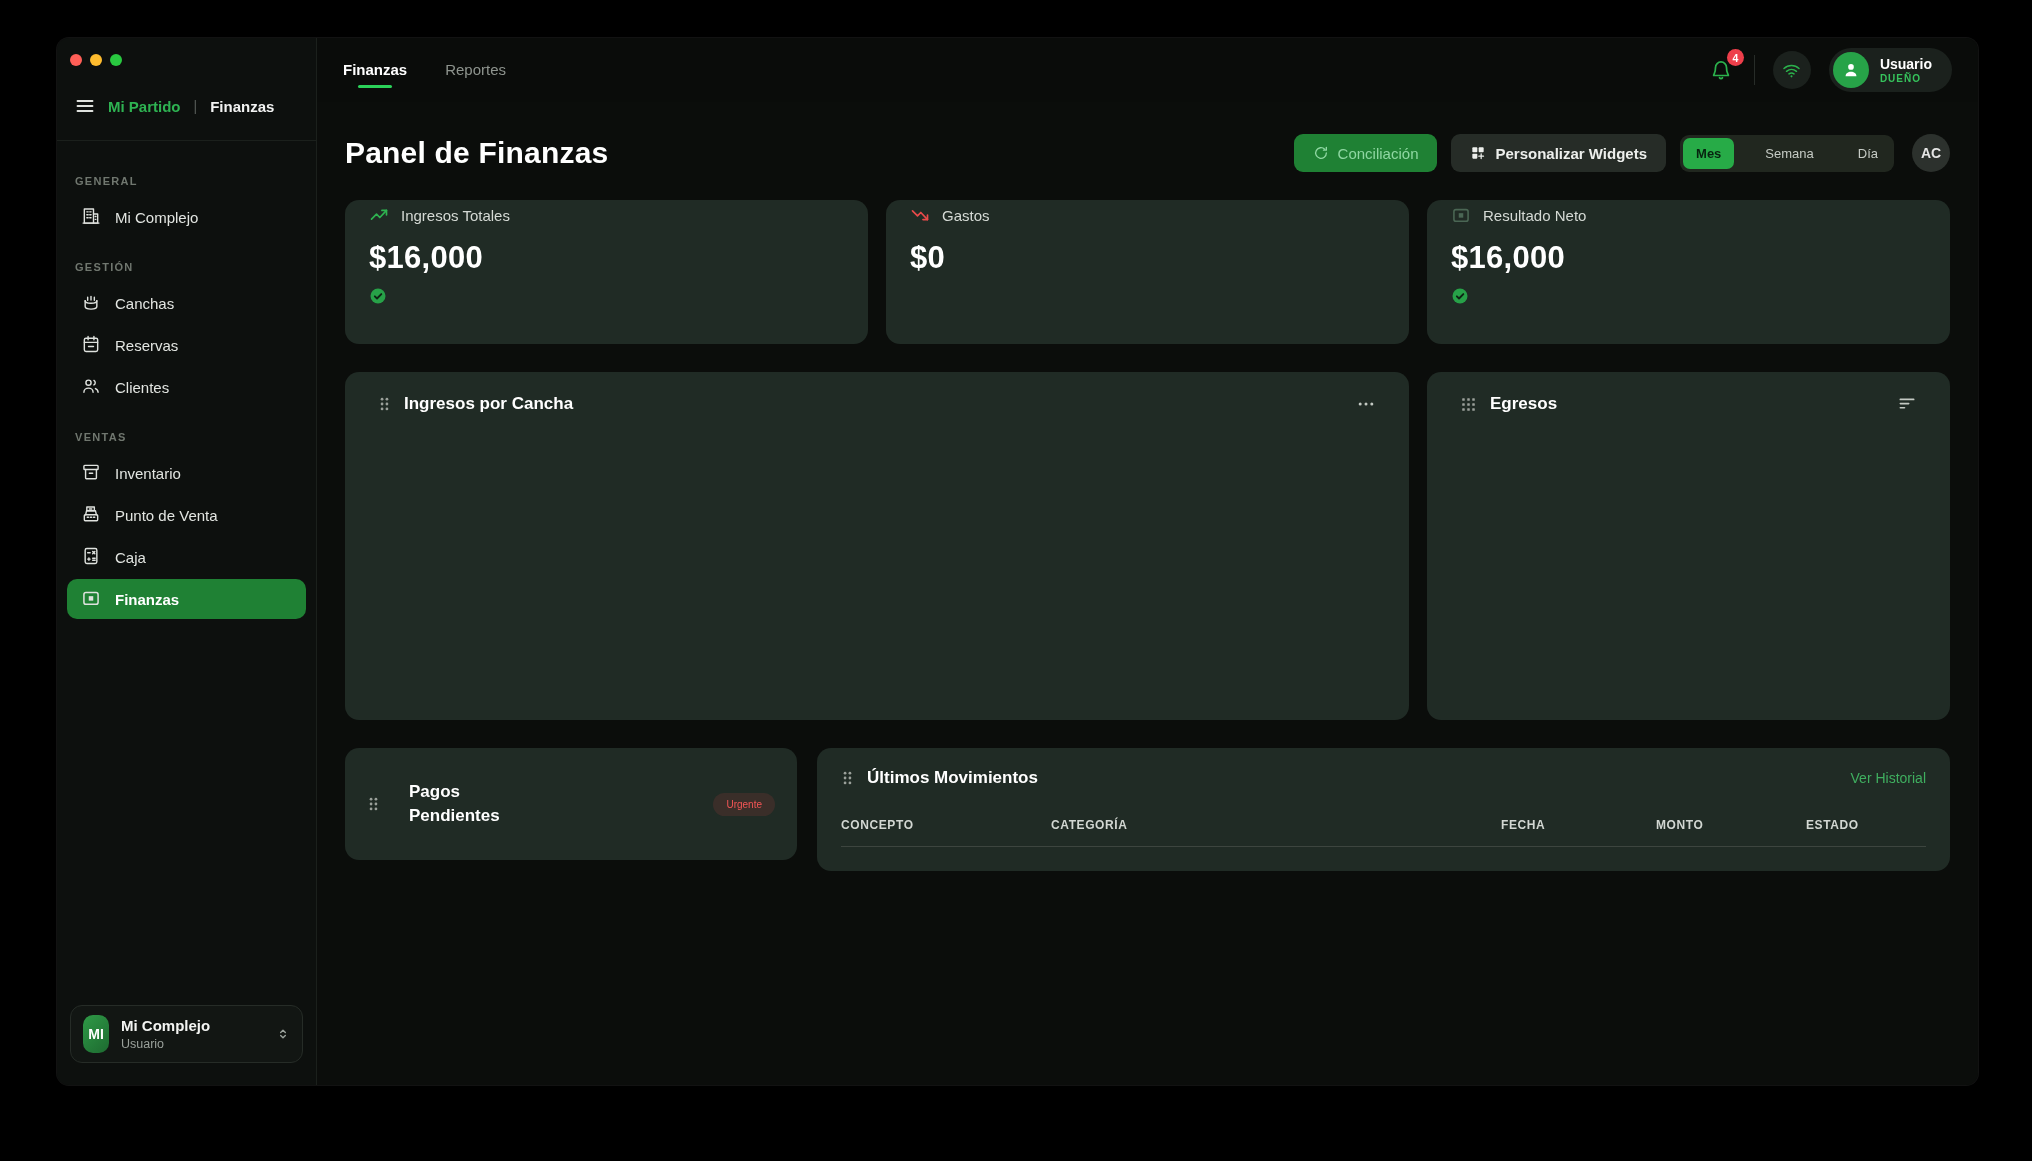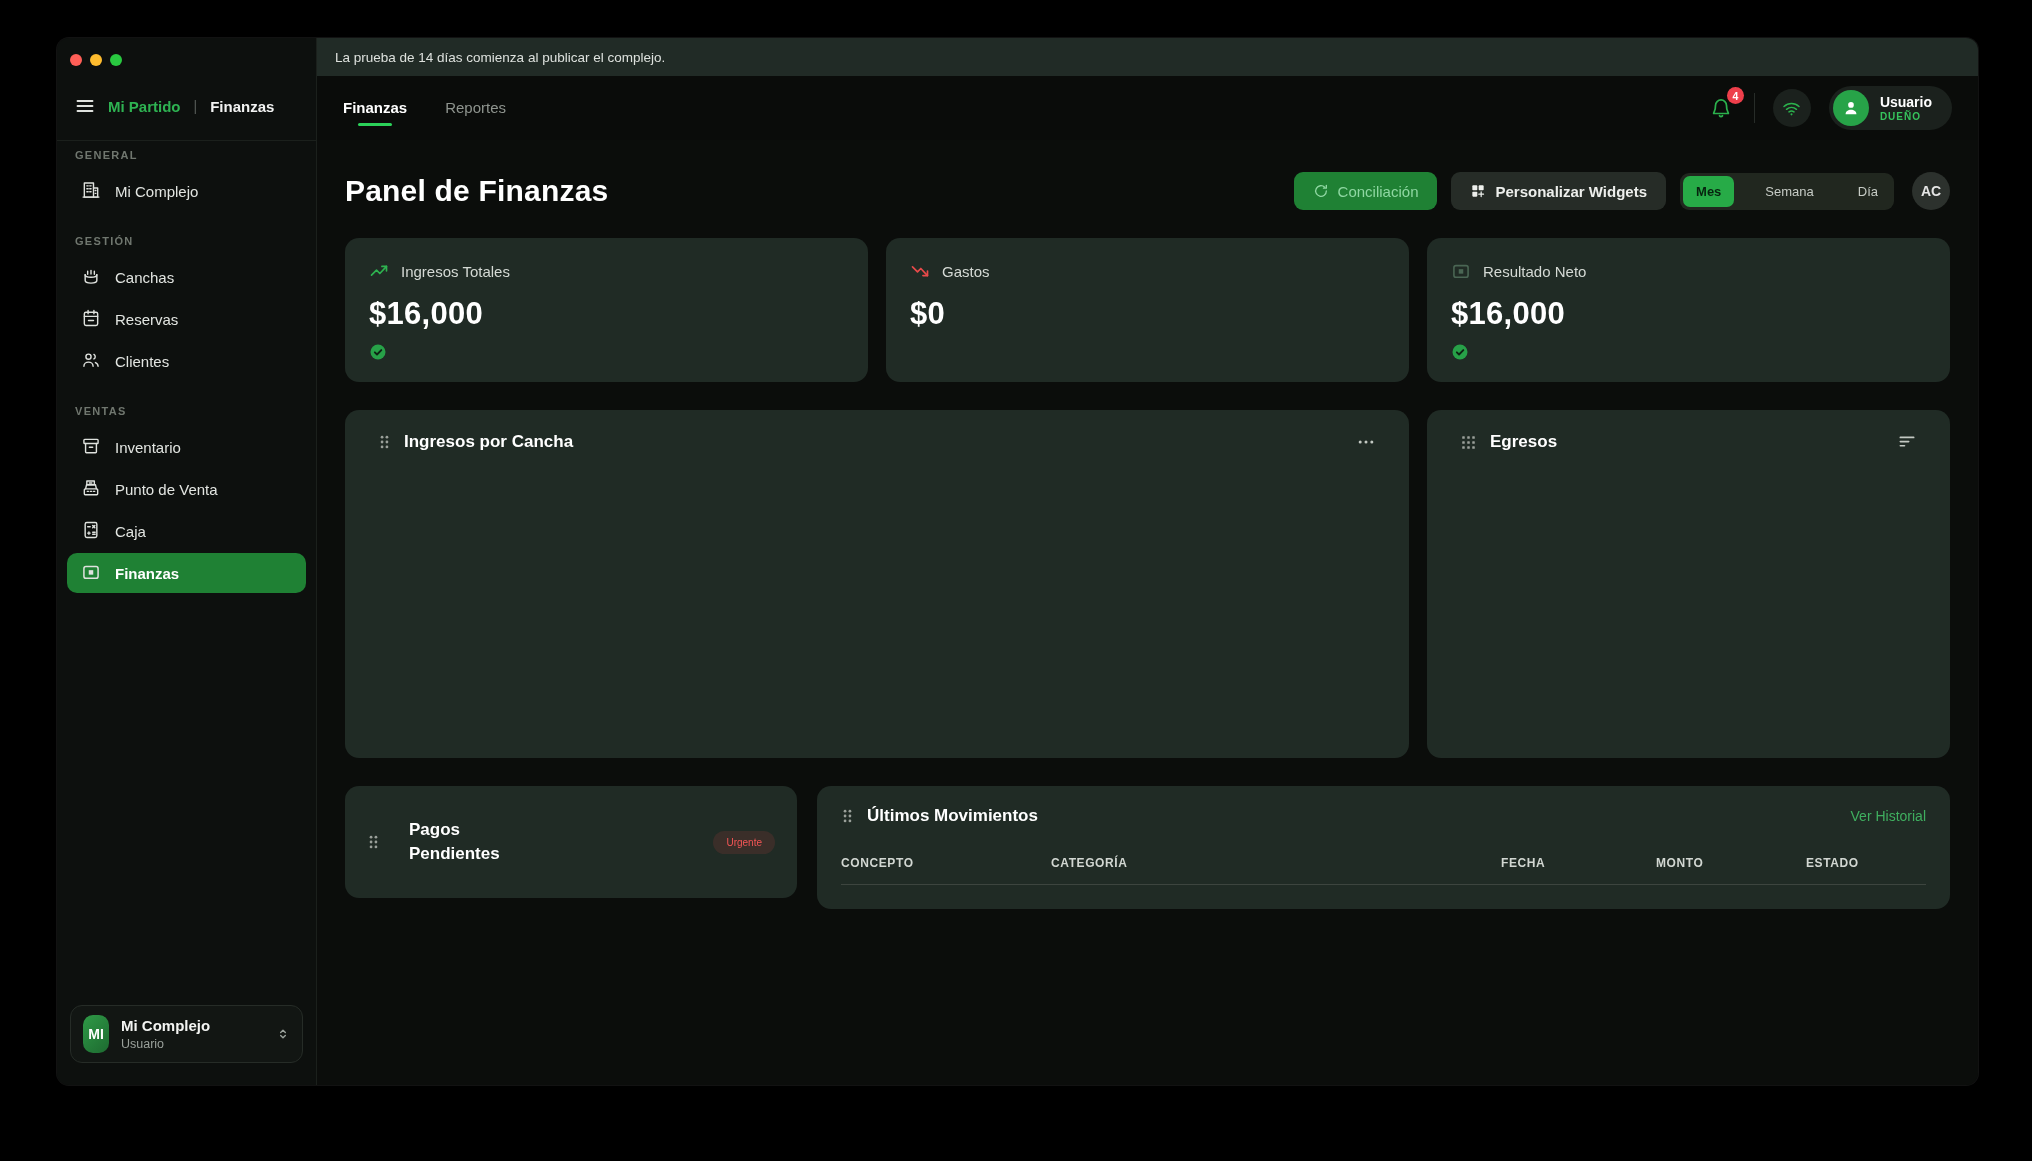--- a/index.html
+++ b/index.html
@@ -19,21 +19,21 @@
   .traffic { display:flex; gap:8px; padding:16px 0 0 13px; }
   .light { width:12px; height:12px; border-radius:50%; }
   .light.red{ background:#ff5f57; } .light.yellow{ background:#febc2e; } .light.green{ background:#29c940; }
   .brand-row { display:flex; align-items:center; gap:13px; padding:0 18px; margin-top:30px; }
   .burger { color:#dfe2de; display:flex; cursor:pointer; }
   .brand-app { color:#2eb352; font-weight:700; font-size:15px; }
   .brand-sep { color:#565b57; font-size:14px; }
   .brand-section { color:#f2f3f2; font-weight:600; font-size:15px; }
   .side-divider { height:1px; background:#1b201c; margin-top:24px; }
   .nav { padding:6px 10px 0; flex:1; overflow:hidden; }
-  .nav-label { font-size:11px; font-weight:700; letter-spacing:1.3px; color:#70776f; margin:2px 8px 10px; }
+  .nav-label { font-size:11px; font-weight:700; letter-spacing:1.3px; color:#70776f; margin:28px 8px 10px; }
   .nav-label.later { margin-top:24px; }
   .nav-item { display:flex; align-items:center; gap:14px; height:40px; padding:0 14px; border-radius:10px;
     color:#e2e5e1; font-size:15px; cursor:pointer; margin-bottom:2px; }
   .nav-item .ico { color:#dfe2de; flex:none; }
   .nav-item.active { background:#1f8134; font-weight:700; color:#fff; }
   .side-footer { margin:14px 13px 22px; border:1px solid #262c27; background:#121613; border-radius:12px;
     padding:9px 12px; display:flex; align-items:center; gap:12px; cursor:pointer; }
   .mi-avatar { width:26px; height:38px; border-radius:10px; background:linear-gradient(135deg,#2f9a47,#1d6a30);
     color:#fff; font-weight:700; font-size:14px; display:flex; align-items:center; justify-content:center; flex:none; }
   .sf-name { font-size:15px; font-weight:700; color:#f3f4f2; line-height:1.2; }
@@ -72,21 +72,21 @@
     padding:0 19px; cursor:pointer; border:none; white-space:nowrap; }
   .btn-conc { background:#1f8134; color:#8fd7a2; }
   .btn-pers { background:#262c27; color:#edefec; font-weight:600; }
   .segmented { display:flex; align-items:center; background:#21271f; border-radius:9px; padding:3px; gap:18px; }
   .seg-opt { height:31px; padding:0 13px; display:flex; align-items:center; font-size:13px; color:#c6cbc5;
     border-radius:7px; cursor:pointer; }
   .seg-opt.active { background:#27ab47; color:#07230f; font-weight:700; }
   .ac-avatar { width:38px; height:38px; border-radius:50%; background:#2c312d; color:#e5e5e5; font-weight:700;
     font-size:14px; display:flex; align-items:center; justify-content:center; margin-left:4px; cursor:pointer; }
   .stats-grid { display:grid; grid-template-columns:repeat(3,1fr); gap:18px; margin-bottom:28px; }
-  .stat-card { background:#202b25; border-radius:14px; height:144px; padding:23px 24px; }
+  .stat-card { background:#202b25; border-radius:14px; height:144px; padding:5px 24px; }
   .stat-head { display:flex; align-items:center; gap:12px; font-size:15px; color:#d5dad5; }
   .stat-value { font-size:31px; font-weight:700; color:#fff; margin-top:15px; letter-spacing:.3px; }
   .stat-status { margin-top:11px; height:18px; display:flex; }
   .widgets-grid { display:grid; grid-template-columns:repeat(3,1fr); gap:18px; margin-bottom:28px; }
   .widget { background:#202b25; border-radius:14px; }
   .widget.tall { height:348px; }
   .span2 { grid-column:1/3; }
   .widget-head { display:flex; align-items:center; gap:13px; padding:22px 33px; }
   .widget-title { font-size:17px; font-weight:700; color:#fff; }
   .flex-spacer { flex:1; }
@@ -226,23 +226,20 @@
       </div>
       <span class="sf-chevron">
         <svg width="14" height="16" viewBox="0 0 24 24" fill="none" stroke="currentColor" stroke-width="2.4" stroke-linecap="round" stroke-linejoin="round">
             <path d="M8 9.5l4-4 4 4M8 14.5l4 4 4-4"></path>
           </svg>
       </span>
     </div>
   </aside>
 
   <div class="main">
-    <div class="banner">
-      <span>La prueba de 14 días comienza al publicar el complejo.</span>
-    </div>
 
     <div class="topbar">
       <div class="tabs">
         <div class="tab active">
           <span>Finanzas</span>
           <span class="tab-underline"></span>
         </div>
         <div class="tab">
           <span>Reportes</span>
           <span class="tab-underline"></span>

